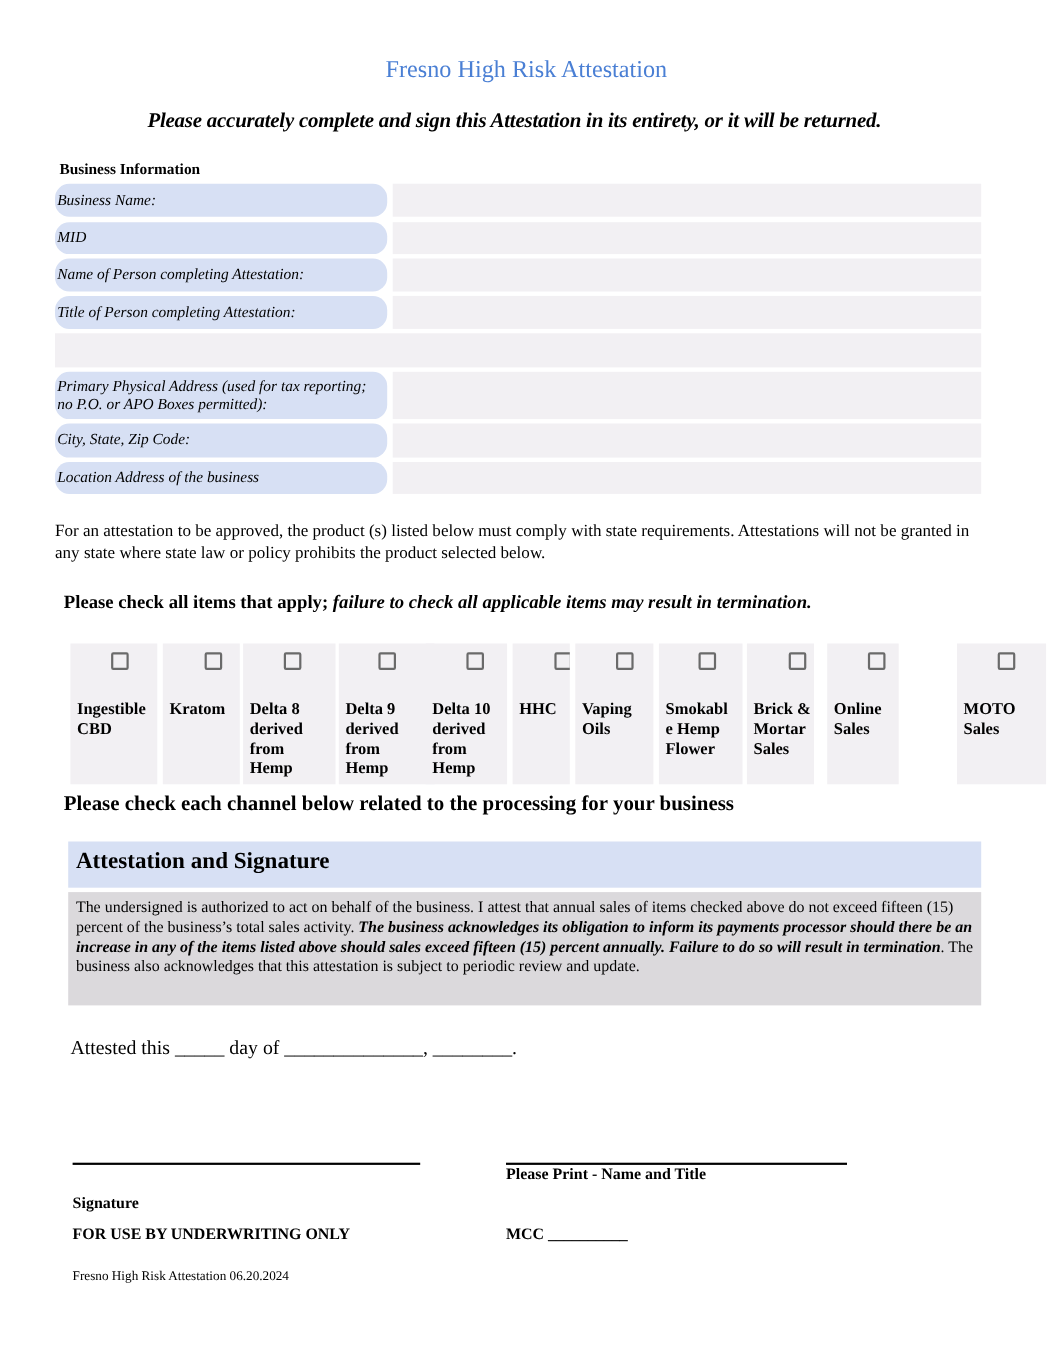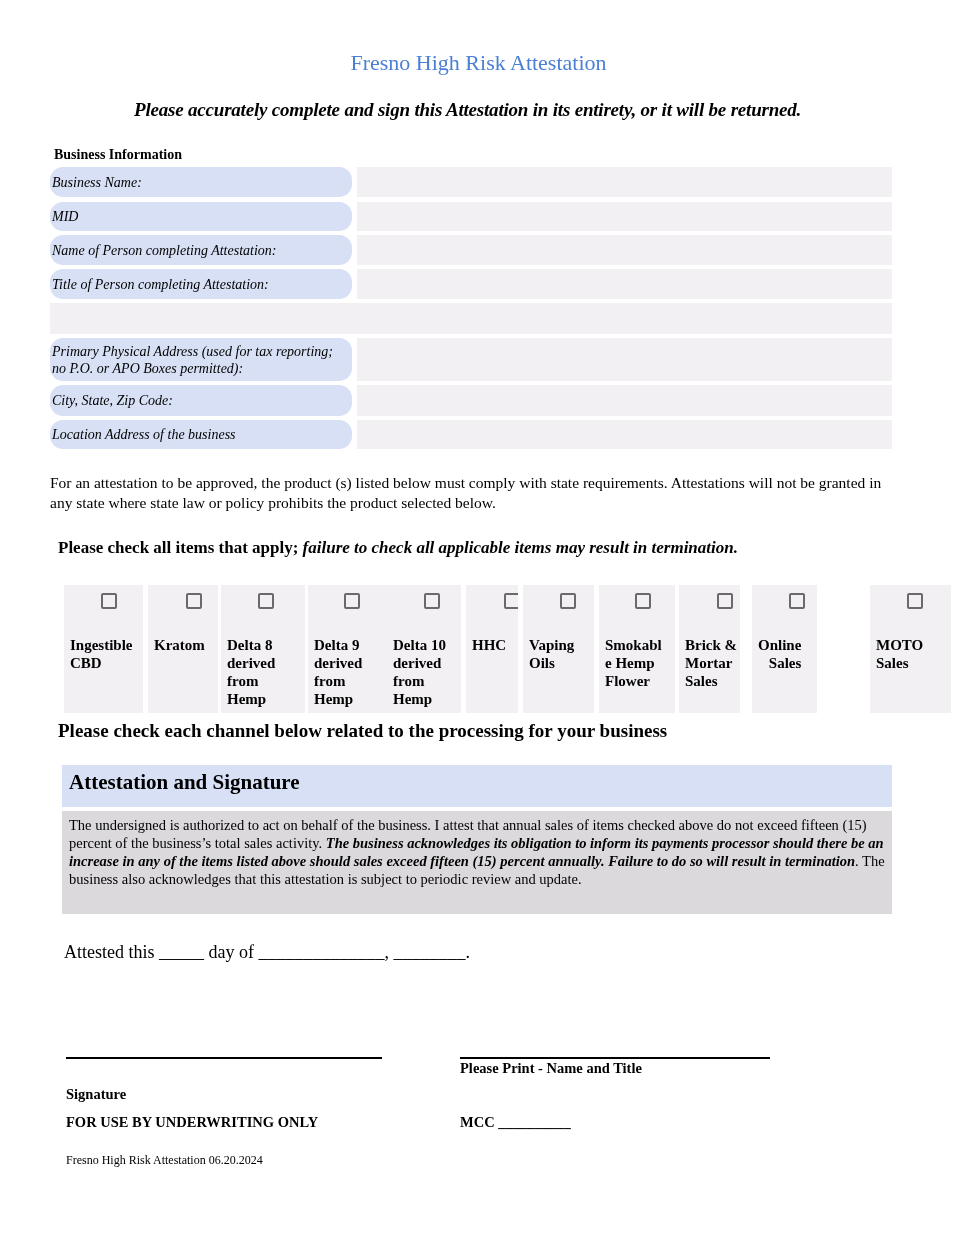--- a/index.html
+++ b/index.html
@@ -128,21 +128,21 @@
     <div class="lbl">Smokabl
 e Hemp
 Flower</div>
   </div>
   <div class="prod" style="left:615px;width:61px;">
     <div class="cb" style="left:38px;"></div>
     <div class="lbl">Brick &amp;
 Mortar
 Sales</div>
   </div>
-  <div class="prod" style="left:688px;width:65px;text-align:right;">
+  <div class="prod" style="left:688px;width:65px;">
     <div class="cb" style="left:37px;"></div>
     <div class="lbl">Online
 Sales</div>
   </div>
   <div class="prod" style="left:758px;width:81px;margin-left:48px;">
     <div class="cb" style="left:37px;"></div>
     <div class="lbl">MOTO
 Sales</div>
   </div>
 </div>

